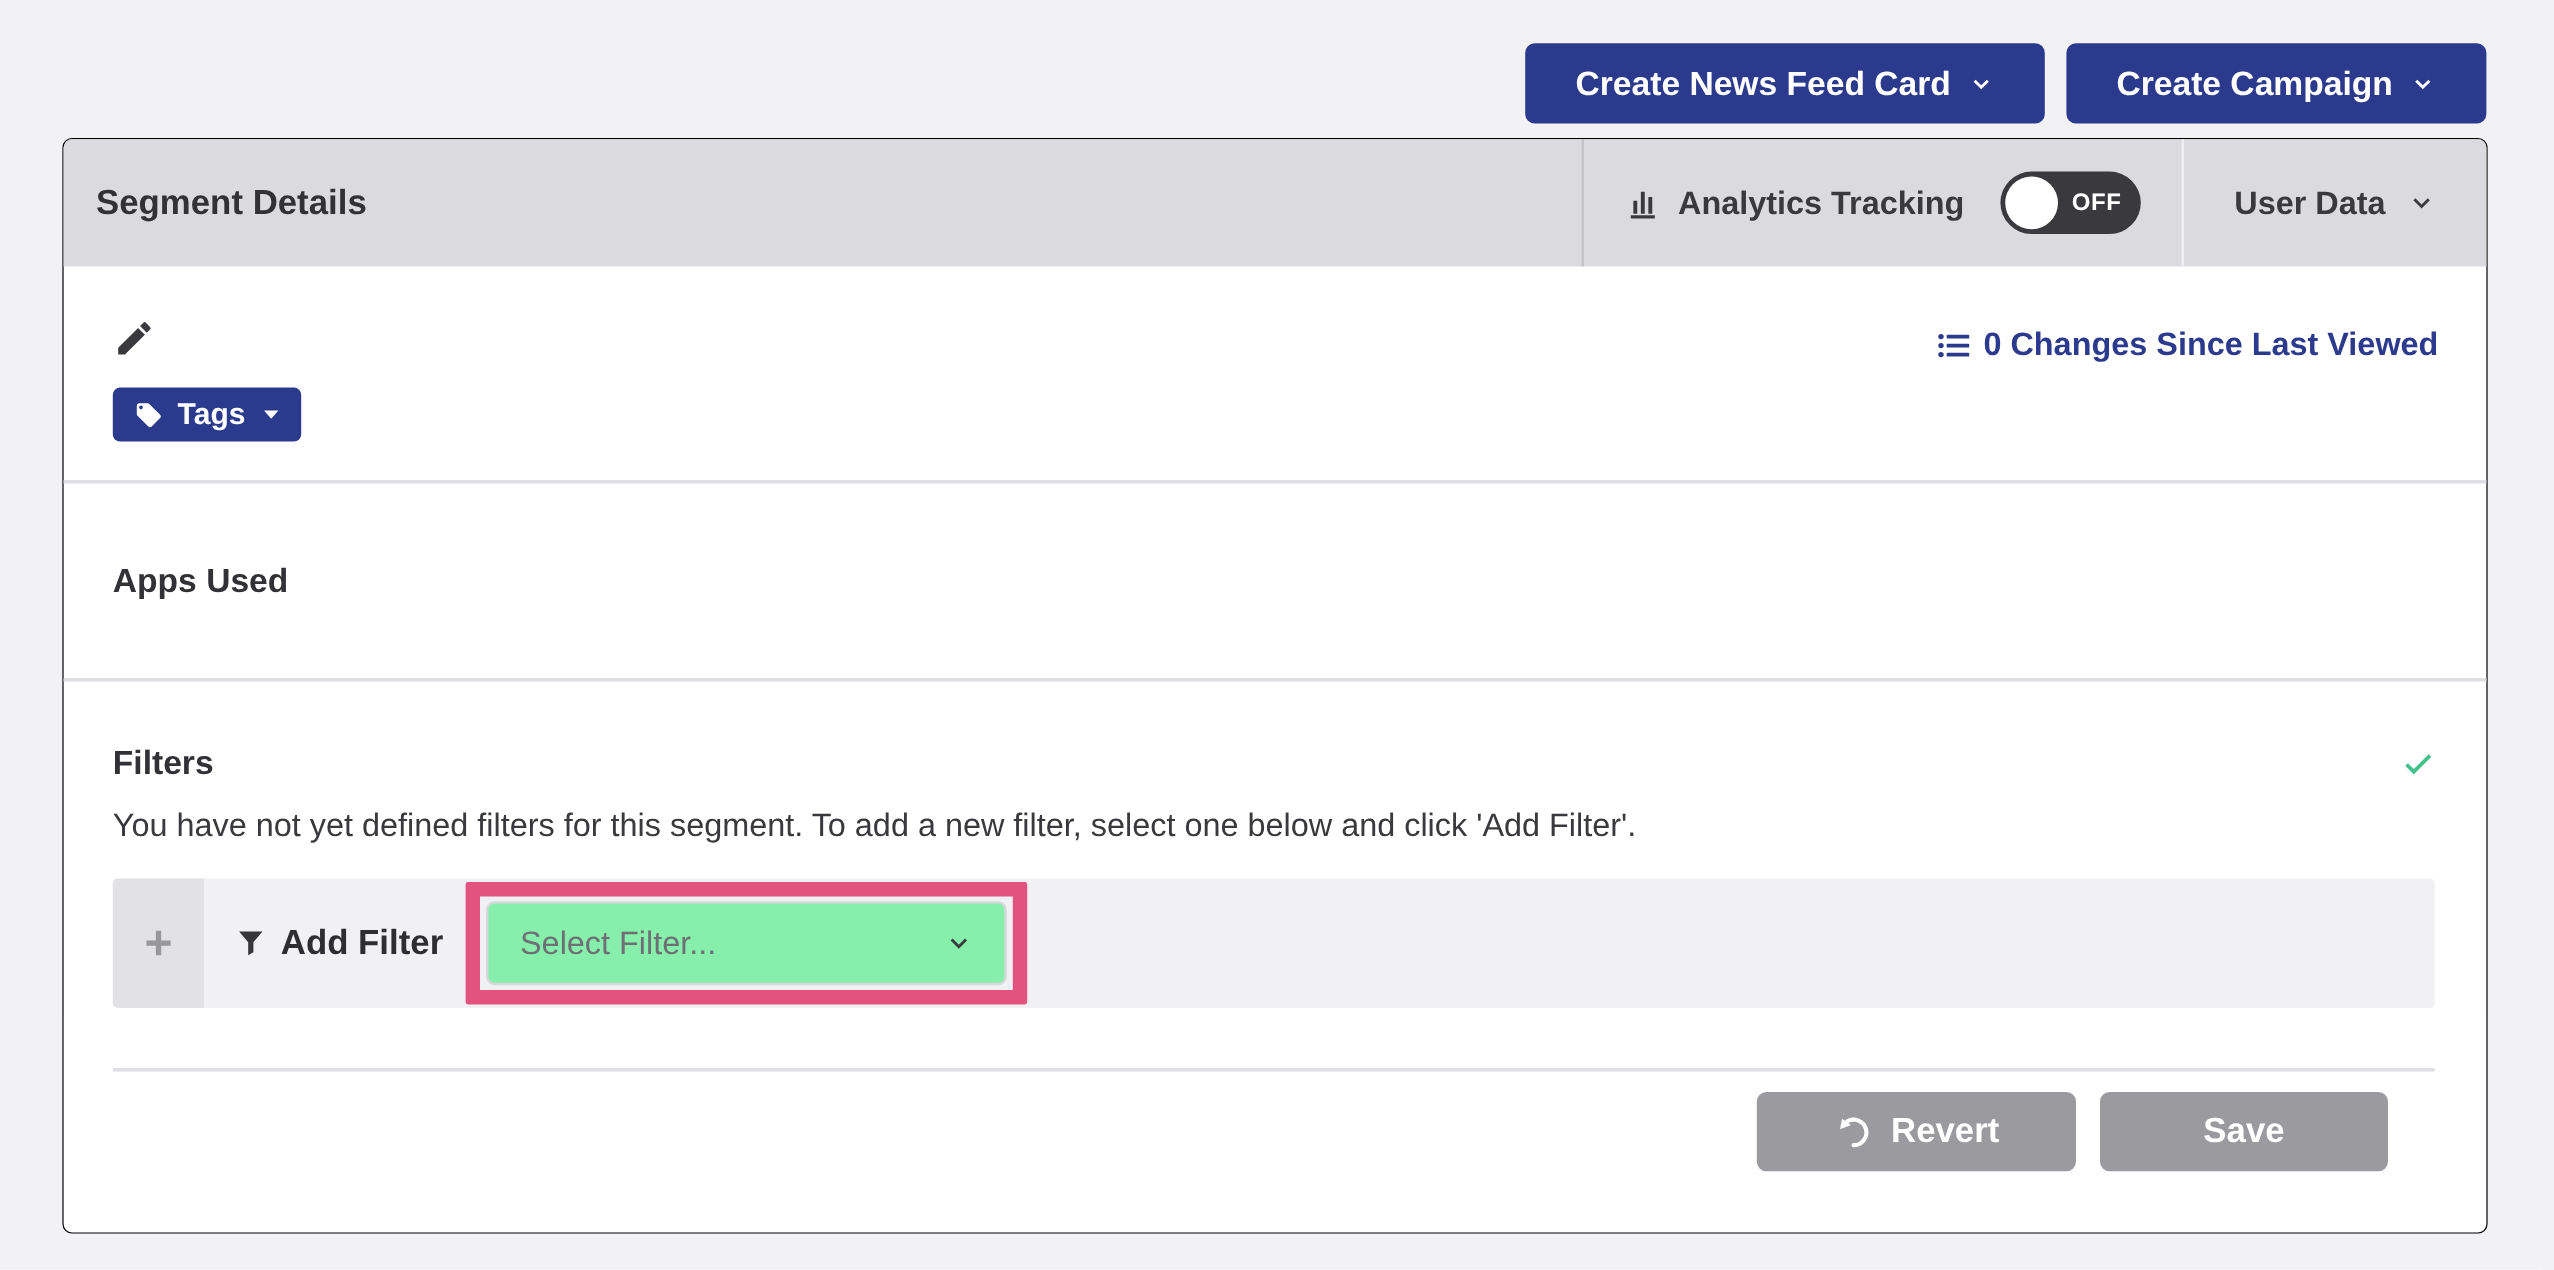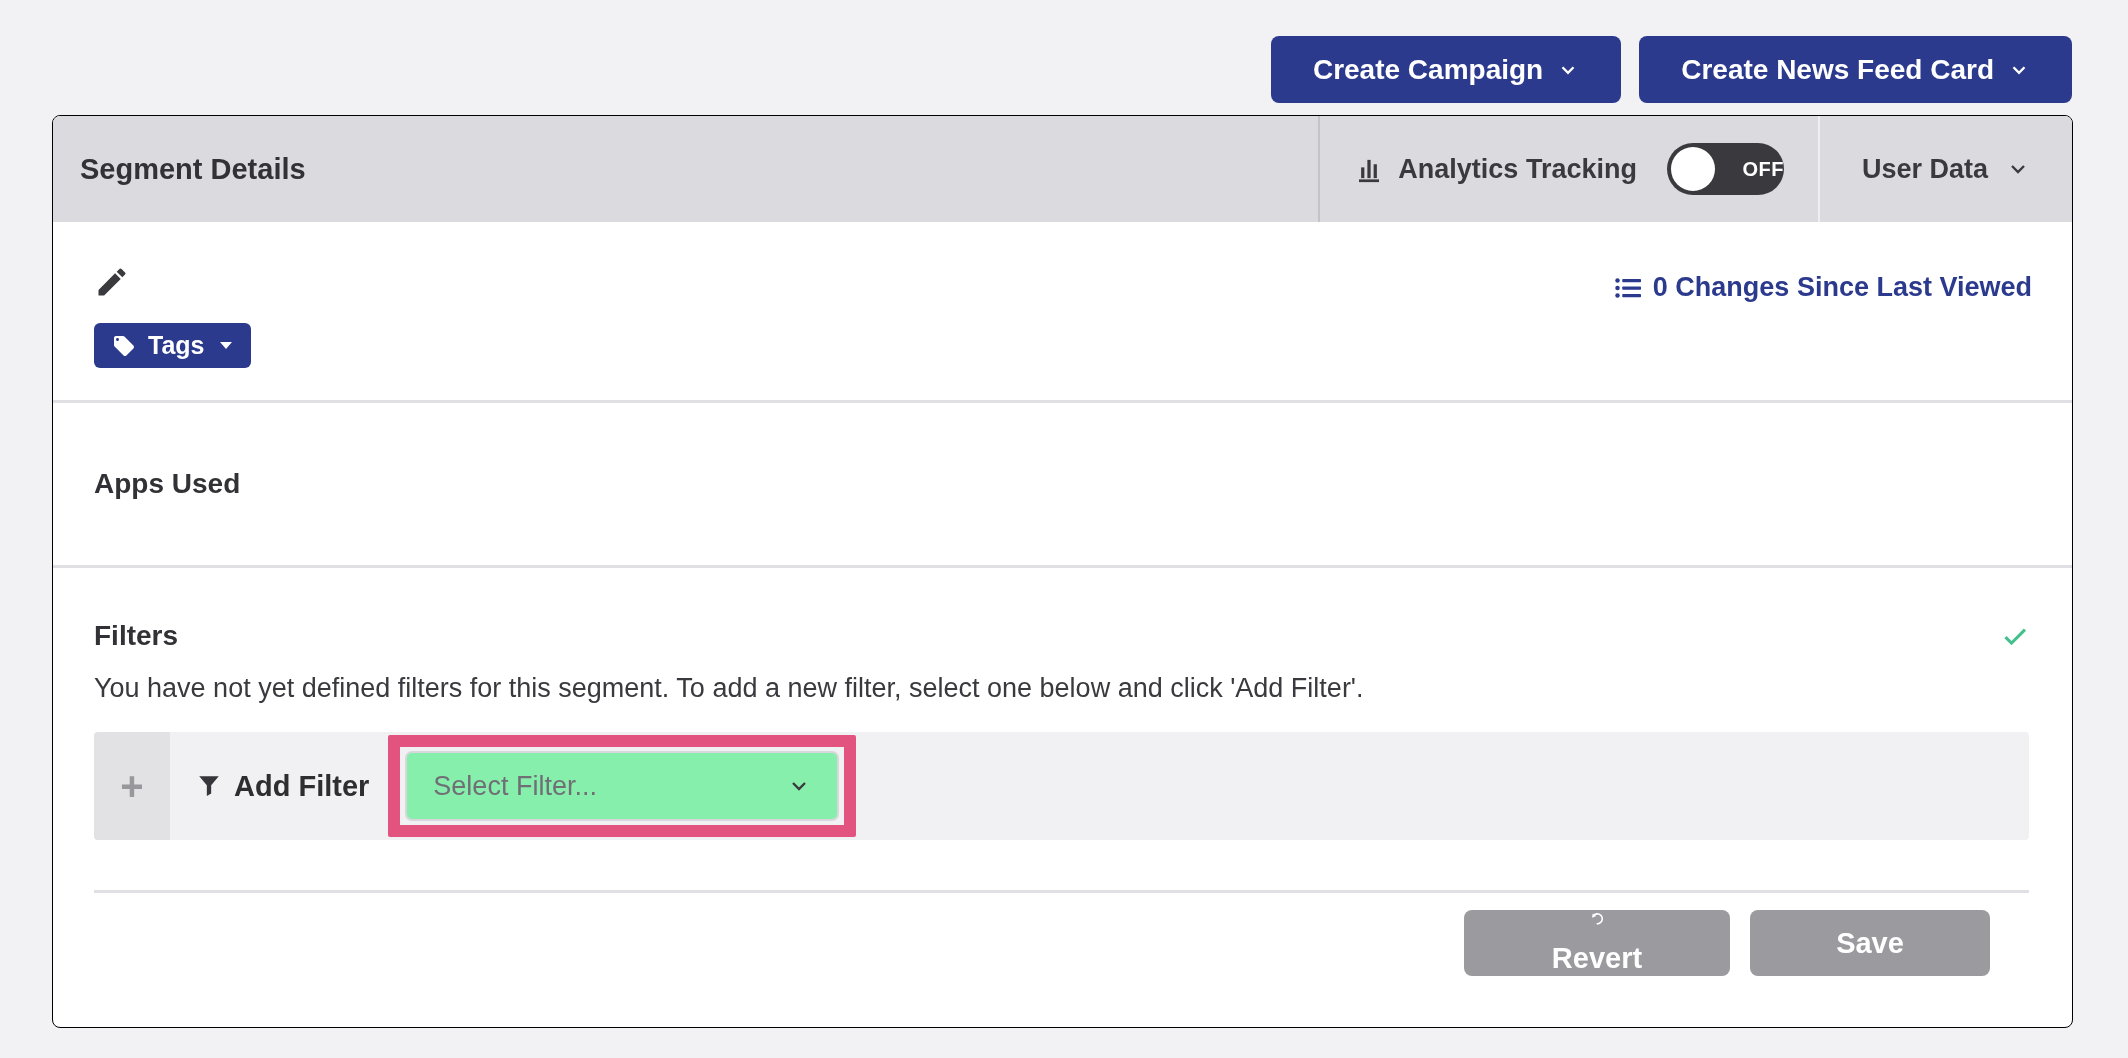--- a/index.html
+++ b/index.html
@@ -24,21 +24,21 @@
     background:#fff; border:1px solid #000000; border-radius:8px;
   }
   .card-header { height:106px; background:#dbdbdf; border-radius:7px 7px 0 0; display:flex; align-items:stretch; }
   .hdr-title-wrap { flex:1; display:flex; align-items:center; padding-left:27px; }
   .hdr-title { font-weight:bold; font-size:29px; color:#323236; }
   .hdr-section { display:flex; align-items:center; }
   .hdr-analytics { border-left:2px solid #c3c3c8; padding:0 34px; gap:14px; font-size:27px; font-weight:bold; color:#3a3a3e; }
   .hdr-userdata { border-left:2px solid #efeff1; padding:0 42px; gap:18px; font-size:27px; font-weight:bold; color:#3a3a3e; cursor:pointer; }
   .toggle { margin-left:16px; width:117px; height:52px; border-radius:26px; background:#3a3a3e; position:relative; display:flex; align-items:center; justify-content:flex-end; cursor:pointer; }
   .toggle-knob { position:absolute; left:4px; top:4px; width:44px; height:44px; border-radius:50%; background:#fff; }
-  .toggle-label { color:#fff; font-weight:bold; font-size:20px; letter-spacing:.5px; }
+  .toggle-label { color:#fff; font-weight:bold; font-size:20px; padding-right:16px; letter-spacing:.5px; }
   .chev-dark { width:24px; height:24px; stroke:#3a3a3e; stroke-width:2.4; fill:none; }
   
   .title-row { display:flex; justify-content:space-between; align-items:flex-start; padding:42px 40px 0 41px; }
   .seg-name-wrap { display:flex; align-items:center; gap:26px; }
   .seg-name { font-size:47px; line-height:54px; color:#3a3a3e; }
   .pencil { width:36px; height:36px; fill:#3a3a3e; cursor:pointer; }
   .changes-link { display:flex; align-items:center; gap:10px; color:#2c3a8e; font-size:27px; font-weight:bold; margin-top:8px; cursor:pointer; }
   .list-icon { width:30px; height:30px; fill:#2c3a8e; }
   .tags-row { padding:20px 0 0 41px; }
   .tags-btn {
@@ -80,38 +80,38 @@
     display:flex; align-items:center; justify-content:space-between; padding:0 26px; cursor:pointer;
   }
   .select-text { font-size:27px; color:#6f6f75; }
   
   .footer { display:flex; justify-content:flex-end; gap:20px; padding:17px 39px 0 0; }
   .btn-gray {
     height:66px; background:#9b9b9f; color:#fff; border:none; border-radius:8px;
     font-family:"Liberation Sans",sans-serif; font-weight:bold; font-size:29px;
     display:flex; align-items:center; justify-content:center; gap:16px; cursor:pointer;
   }
-  .btn-revert { min-width:266px;flex-direction:column; }
+  .btn-revert { min-width:266px; }
   .btn-save { min-width:240px; }
   .undo-icon { width:32px; height:32px; }
 </style>
 </head>
 <body>
 
 <div class="page">
 
   <div class="topbar">
     <button class="btn-primary">
-      <span>Create Campaign</span>
+      <span>Create News Feed Card</span>
       <svg class="chev-white" viewBox="0 0 24 24">
           <polyline points="6 9 12 15 18 9"></polyline>
         </svg>
     </button>
     <button class="btn-primary">
-      <span>Create News Feed Card</span>
+      <span>Create Campaign</span>
       <svg class="chev-white" viewBox="0 0 24 24">
           <polyline points="6 9 12 15 18 9"></polyline>
         </svg>
     </button>
   </div>
 
   <div class="card">
 
     <div class="card-header">
       <div class="hdr-title-wrap">

